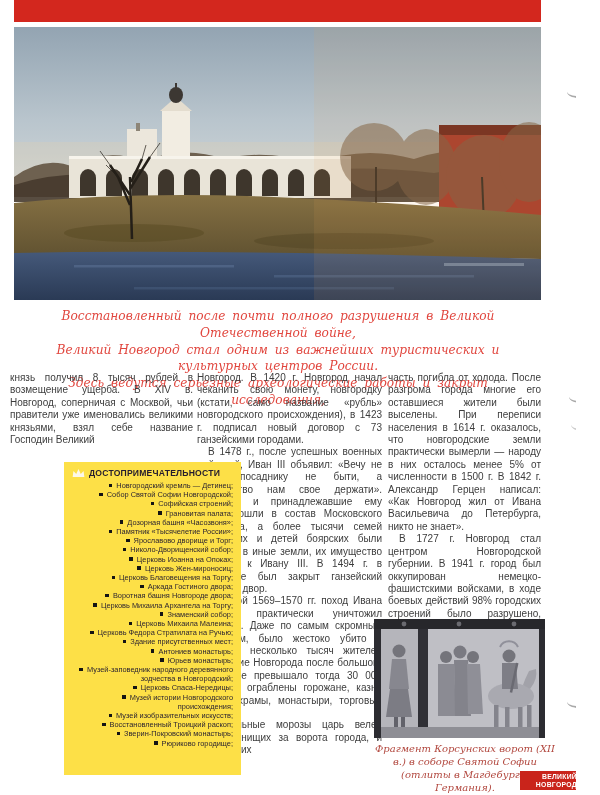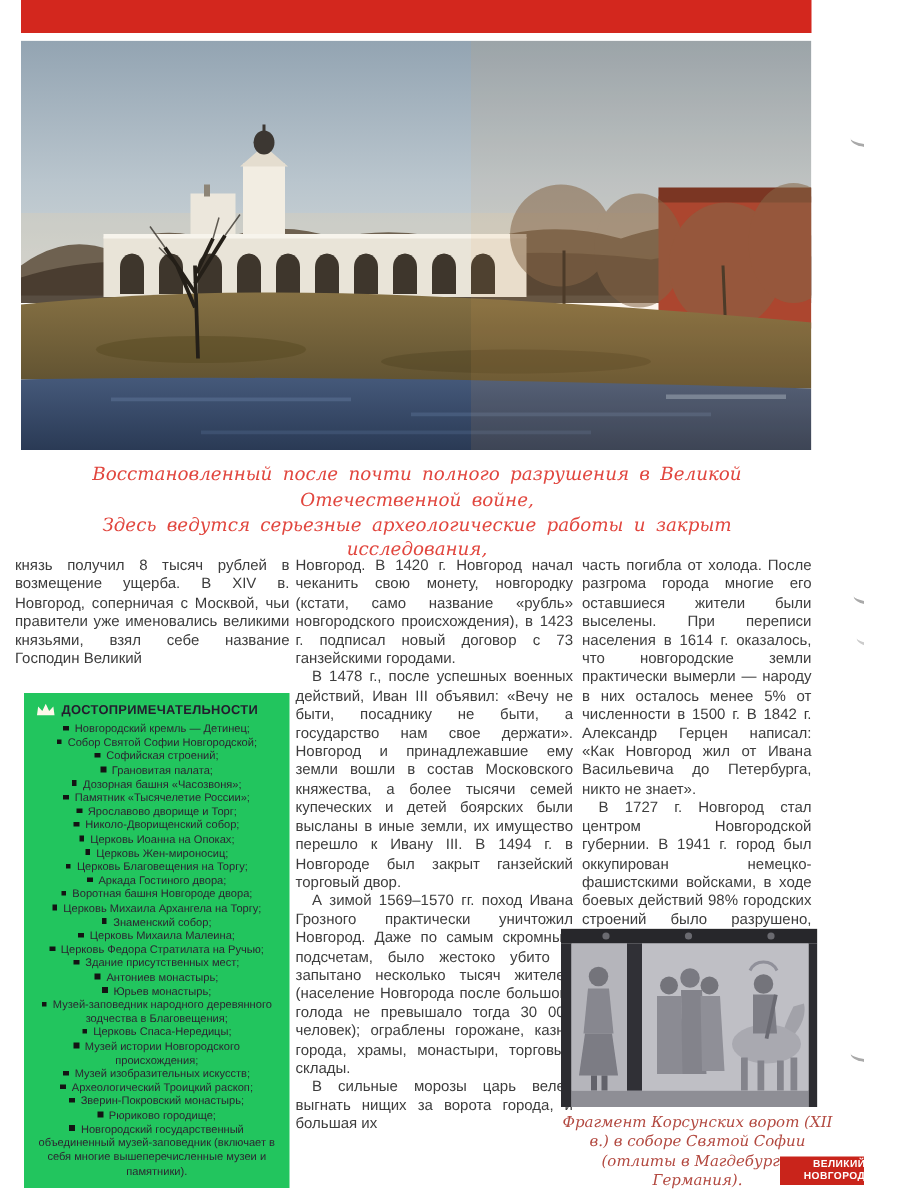--- a/index.html
+++ b/index.html
@@ -22,21 +22,21 @@
   .col1 { left:10px;  width:183px; }
   .col2 { left:197px; width:185px; }
   .col3 { left:388px; width:153px; }
 
   .sights { position:absolute; left:16px; top:462px; width:177px; min-height:313px;
     box-sizing:border-box; padding:6px 8px 7px 8px; }
   .sights-header { display:flex; align-items:center; gap:4px; margin-bottom:3px; }
   .sights-title { font-size:8.6px; font-weight:bold; color:#241c2e; letter-spacing:.2px; }
   .crown { width:13px; height:10px; flex:0 0 auto; }
   .sights ul { margin:0; padding:0; list-style:none; }
-  .sights li { font-size:7.4px; line-height:9.2px; color:#2c2430; text-align:center; }
+  .sights li { font-size:7.4px; line-height:9.2px; color:#2c2430; text-align:right; }
   .sights li::before { content:""; display:inline-block; width:3.5px; height:3.5px;
     background:#141414; margin-right:4px; vertical-align:1px; }
 
   .relief { position:absolute; left:374px; top:619px; width:171px; height:119px; overflow:hidden; }
   .caption { position:absolute; left:374px; top:742px; width:182px;
     font-family:"DejaVu Serif", serif; font-style:italic; font-size:10px;
     line-height:13px; color:#b2483f;text-align:center; }
 
   .badge { position:absolute; left:520px; top:771px; width:79px; height:19px;
     color:#ffffff; font-size:6.8px; font-weight:bold; text-align:center;
@@ -130,20 +130,21 @@
       <rect x="120" y="260" width="260" height="2.5" fill="#4a5f82" opacity=".5"></rect>
       <rect x="430" y="236" width="80" height="3" fill="#8fa0b8" opacity=".6"></rect>
 
       <rect x="300" y="0" width="227" height="273" fill="#e8a45c" opacity=".10"></rect>
     </svg>
   </div>
 
   <div class="lead" style="color:#e1463e;">
 
   <div class="lead-line">Восстановленный после почти полного разрушения в Великой Отечественной войне,</div>
+      <div class="lead-line">Великий Новгород стал одним из важнейших туристических и культурных центров России.</div>
       <div class="lead-line">Здесь ведутся серьезные археологические работы и закрыт исследования,</div>
     </div>
 
   <div class="bodycol col1">
 
   <p>князь получил 8 тысяч рублей в возмещение ущерба. В XIV в. Новгород, соперничая с Москвой, чьи правители уже именовались великими князьями, взял себе название Господин Великий</p>
     </div>
 
   <div class="bodycol col2">
 
@@ -152,21 +153,21 @@
       <p>А зимой 1569–1570 гг. поход Ивана Грозного практически уничтожил Новгород. Даже по самым скромным подсчетам, было жестоко убито и запытано несколько тысяч жителей (население Новгорода после большого голода не превышало тогда 30 000 человек); ограблены горожане, казна города, храмы, монастыри, торговые склады.</p>
       <p>В сильные морозы царь велел выгнать нищих за ворота города, и большая их</p>
     </div>
 
   <div class="bodycol col3">
 
   <p>часть погибла от холода. После разгрома города многие его оставшиеся жители были выселены. При переписи населения в 1614 г. оказалось, что новгородские земли практически вымерли — народу в них осталось менее 5% от численности в 1500 г. В 1842 г. Александр Герцен написал: «Как Новгород жил от Ивана Васильевича до Петербурга, никто не знает».</p>
       <p>В 1727 г. Новгород стал центром Новгородской губернии. В 1941 г. город был оккупирован немецко-фашистскими войсками, в ходе боевых действий 98% городских строений было разрушено, практически все жители бежали или были убиты. В 1999 г. Новгороду было возвращено имя — Великий Новгород.</p>
     </div>
 
-  <div class="sights" style="background:#22c55e;">
+  <div class="sights" style="background:#fde047;margin-left:48px;">
     <div class="sights-header">
       <svg class="crown" viewBox="0 0 20 14">
         <path d="M1 13 L2.2 4 L6.5 8.5 L10 1 L13.5 8.5 L17.8 4 L19 13 Z" fill="#fdf8ea"></path>
       </svg>
       <span class="sights-title">ДОСТОПРИМЕЧАТЕЛЬНОСТИ</span>
     </div>
     <ul>
 
     <li>Новгородский кремль — Детинец;</li>
         <li>Собор Святой Софии Новгородской;</li>
@@ -181,28 +182,27 @@
         <li>Церковь Благовещения на Торгу;</li>
         <li>Аркада Гостиного двора;</li>
         <li>Воротная башня Новгороде двора;</li>
         <li>Церковь Михаила Архангела на Торгу;</li>
         <li>Знаменский собор;</li>
         <li>Церковь Михаила Малеина;</li>
         <li>Церковь Федора Стратилата на Ручью;</li>
         <li>Здание присутственных мест;</li>
         <li>Антониев монастырь;</li>
         <li>Юрьев монастырь;</li>
-        <li>Музей-заповедник народного деревянного зодчества в Благовещения;</li>
+        <li>Музей-заповедник народного деревянного зодчества в Новгородский;</li>
         <li>Церковь Спаса-Нередицы;</li>
         <li>Музей истории Новгородского происхождения;</li>
         <li>Музей изобразительных искусств;</li>
-        <li>Археологический Троицкий раскоп;</li>
+        <li>Восстановленный Троицкий раскоп;</li>
         <li>Зверин-Покровский монастырь;</li>
         <li>Рюриково городище;</li>
-        <li>Новгородский государственный объединенный музей-заповедник (включает в себя многие вышеперечисленные музеи и памятники).</li>
       </ul>
   </div>
 
   <div class="relief">
     <svg width="171" height="119" viewBox="0 0 171 119">
       <rect x="0" y="0" width="171" height="119" fill="#c6c6ca"></rect>
 
       <rect x="0" y="0" width="171" height="10" fill="#27272b"></rect>
       <circle cx="30" cy="5" r="2.4" fill="#6a6a70"></circle>
       <circle cx="85" cy="5" r="2.4" fill="#6a6a70"></circle>

